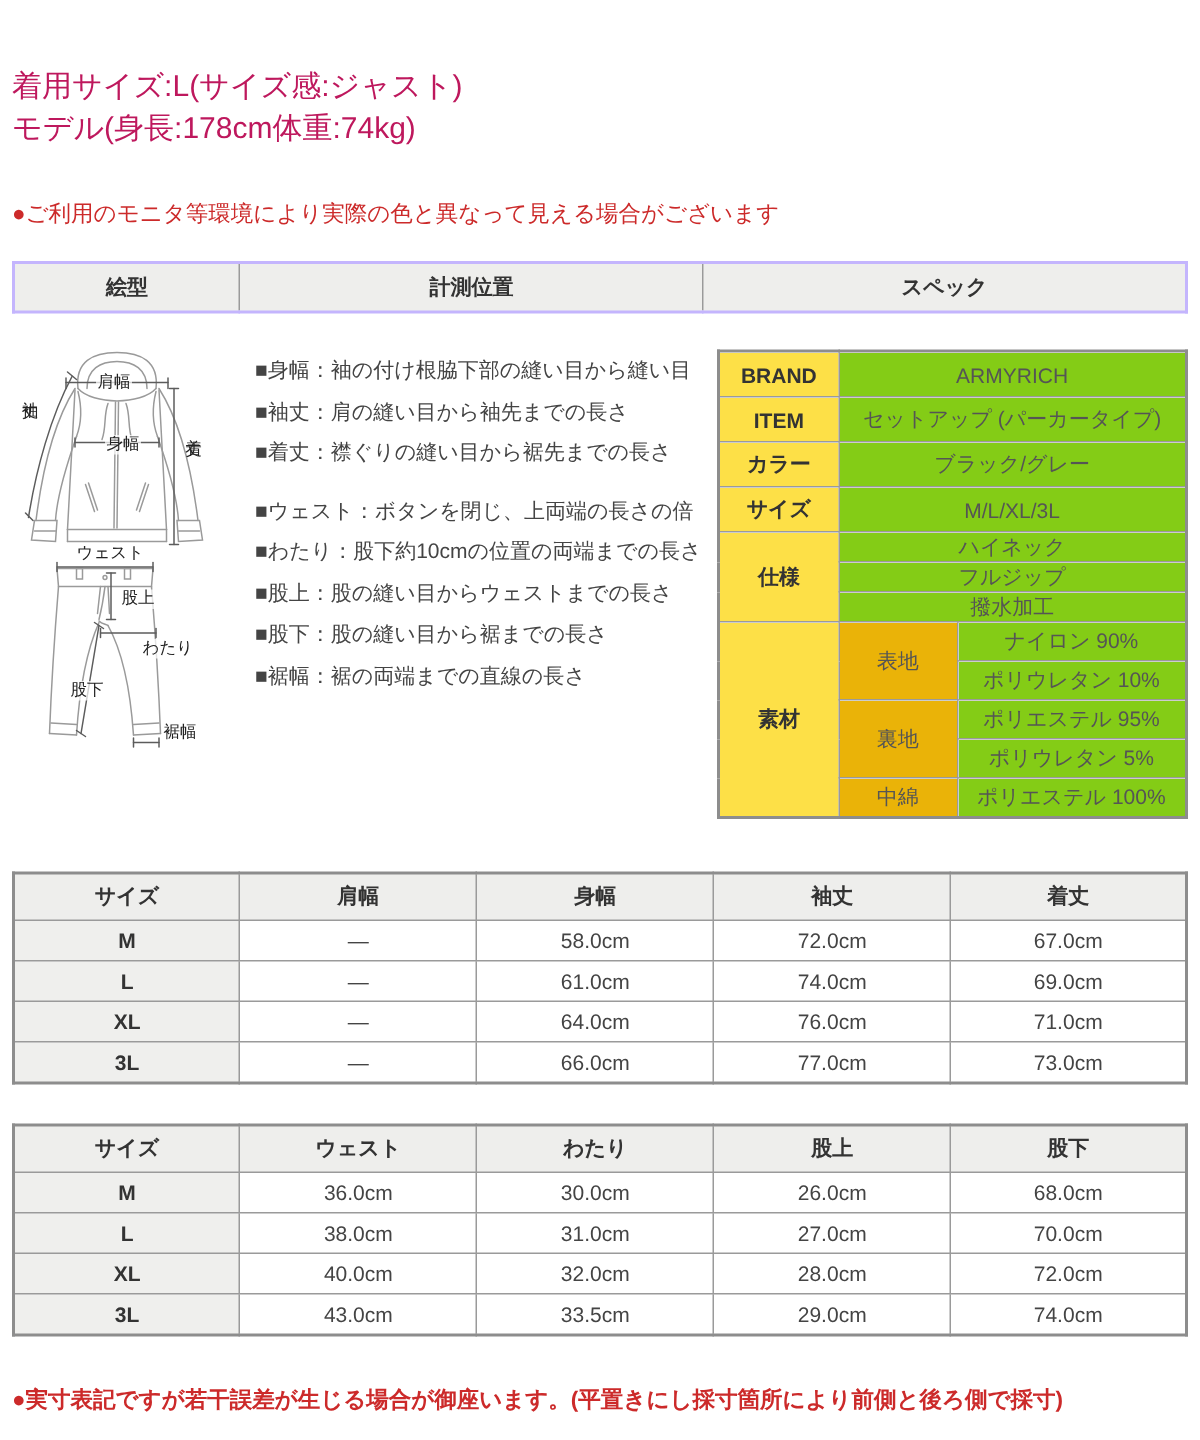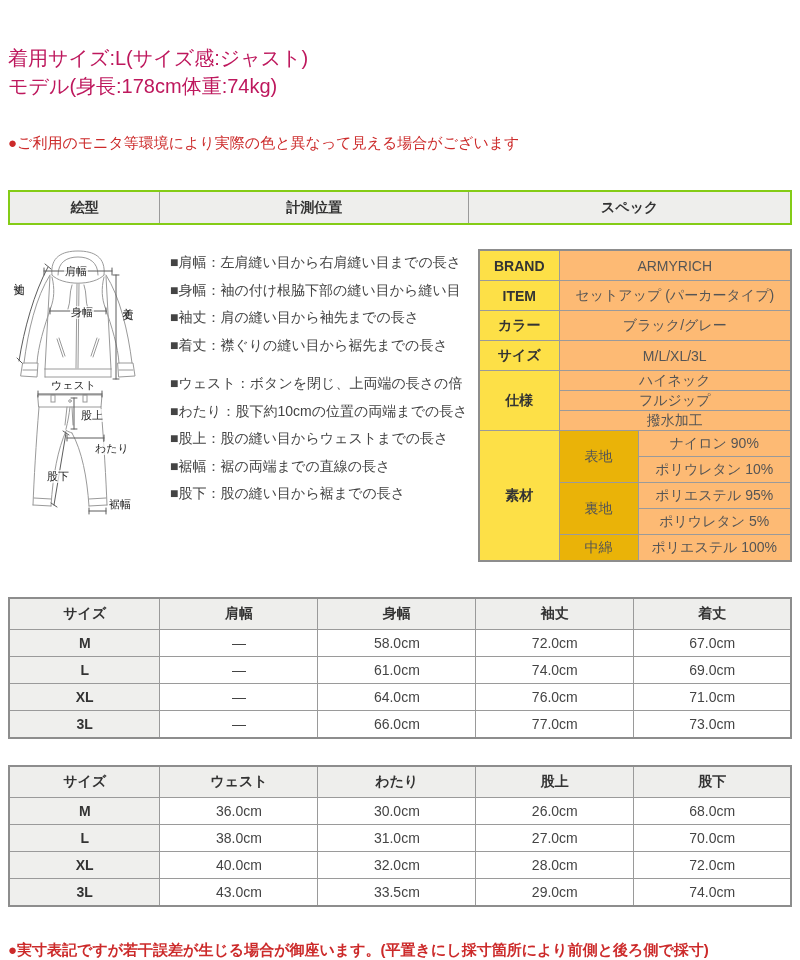--- a/index.html
+++ b/index.html
@@ -3,41 +3,41 @@
 <meta charset="utf-8">
 <style>
   html,body { margin:0; padding:0; background:#fff; }
   body { width:800px; height:960px; font-family:"Liberation Sans",sans-serif; color:#555; overflow:hidden; }
   .page { padding:44px 8px 0 8px; box-sizing:border-box; }
 
   .red-line { color:#be185d; font-size:20px; line-height:28px; white-space:nowrap; }
   .red-note { color:#cc2a2a; font-size:15px; line-height:22px; margin-top:32px; white-space:nowrap; }
 
   table { border-collapse:collapse; }
-  .strip { width:100%; margin-top:36px; border:2px solid #84cc16; }
+  .strip { width:100%; margin-top:20px; border:2px solid #c4b5fd; }
   .strip th { border:1px solid #9a9a9a; background:#eeeeec; height:29px;
               font-size:14px; font-weight:bold; color:#333; text-align:center; }
 
   .content { display:flex; margin-top:24px; align-items:flex-start; }
   .sketch { position:relative; width:158px; height:322px; flex:none; }
   .sketch svg { position:absolute; left:0; top:0; }
   .slabel { position:absolute; font-size:11px; line-height:13px; color:#222;
             background:rgba(255,255,255,.72); padding:0 1px; white-space:nowrap; }
   .slabel.vert { writing-mode:vertical-rl; text-orientation:upright; letter-spacing:1px; }
 
   .measures { width:312px; flex:none; padding-left:4px; box-sizing:border-box;
               font-size:14px; color:#444; }
   .measures .line { line-height:27.5px; white-space:nowrap; }
   .m-group2 { margin-top:11px; }
 
   .spec { width:314px; flex:none; table-layout:fixed; border:2px solid #8d8d8d; font-size:14px; }
   .spec th, .spec td { border:1px solid #9a9a9a; text-align:center; padding:0 2px; overflow:hidden; }
   .spec th { background:#fde047; color:#333; font-weight:bold; }
   .spec th.sub { background:#eab308; font-weight:normal; color:#555; }
-  .spec td { color:#555; background:#fdba74; white-space:nowrap; }
+  .spec td { color:#555; background:#84cc16; white-space:nowrap; }
   tr.rh1 > th, tr.rh1 > td { height:29px; }
   tr.rh2 > th, tr.rh2 > td { height:19px; }
   tr.rh3 > th, tr.rh3 > td { height:25px; }
 
   .sizes { width:100%; margin-top:26px; border:2px solid #8d8d8d; font-size:14px; text-align:center; }
   .sizes th { border:1px solid #9a9a9a; background:#eeeeec; color:#333; height:28px; font-weight:bold; }
   .sizes td { border:1px solid #9a9a9a; height:24px; color:#444; background:#fff; }
   .sizes td.szcol { background:#efefed; color:#333; font-weight:bold; }
 
   .bottom-note { margin-top:32px;font-weight:bold; }
@@ -171,31 +171,30 @@
       <div class="slabel vert" style="left:112px;top:50px">着丈</div>
       <div class="slabel" style="left:42px;top:130px">ウェスト</div>
       <div class="slabel" style="left:72px;top:160px">股上</div>
       <div class="slabel" style="left:86px;top:193px">わたり</div>
       <div class="slabel" style="left:38px;top:221px">股下</div>
       <div class="slabel" style="left:100px;top:249px">裾幅</div>
     </div>
 
     <div class="measures">
       <div class="m-group1">
-        <div class="line">■肩幅：左肩縫い目から右肩縫い目までの長さ</div>
         <div class="line">■身幅：袖の付け根脇下部の縫い目から縫い目</div>
         <div class="line">■袖丈：肩の縫い目から袖先までの長さ</div>
         <div class="line">■着丈：襟ぐりの縫い目から裾先までの長さ</div>
       </div>
       <div class="m-group2">
         <div class="line">■ウェスト：ボタンを閉じ、上両端の長さの倍</div>
         <div class="line">■わたり：股下約10cmの位置の両端までの長さ</div>
         <div class="line">■股上：股の縫い目からウェストまでの長さ</div>
+        <div class="line">■股下：股の縫い目から裾までの長さ</div>
         <div class="line">■裾幅：裾の両端までの直線の長さ</div>
-        <div class="line">■股下：股の縫い目から裾までの長さ</div>
       </div>
     </div>
 
     <table class="spec">
       <colgroup>
           <col style="width:80px">
           <col style="width:79px">
           <col>
         </colgroup>
       <tbody>

